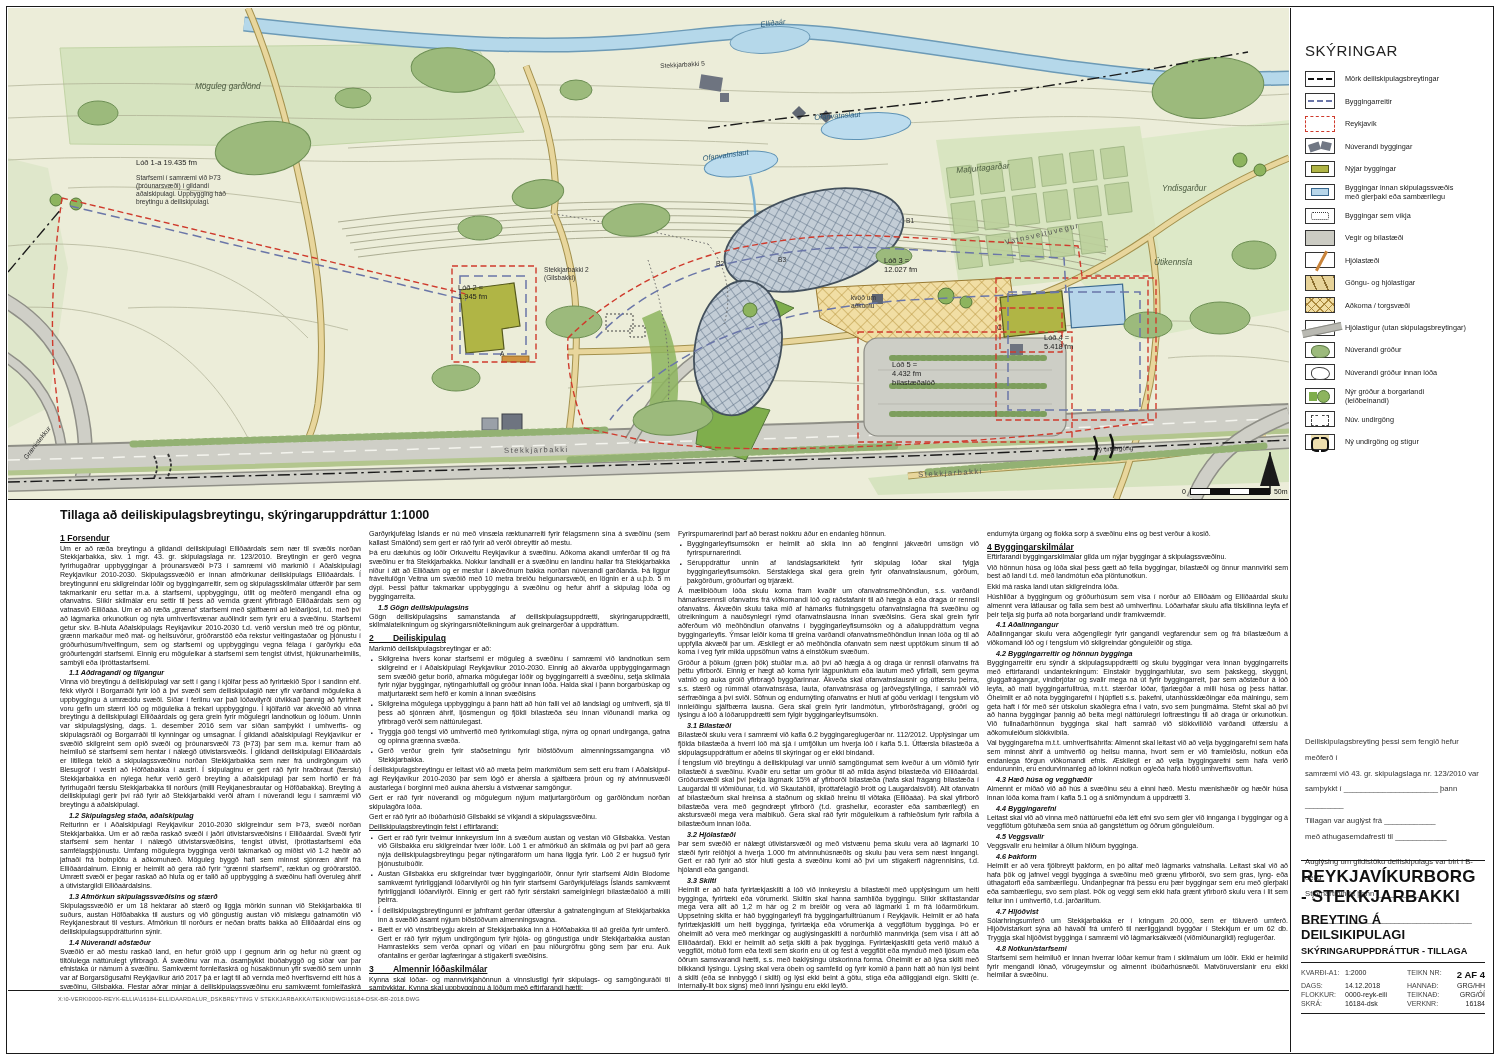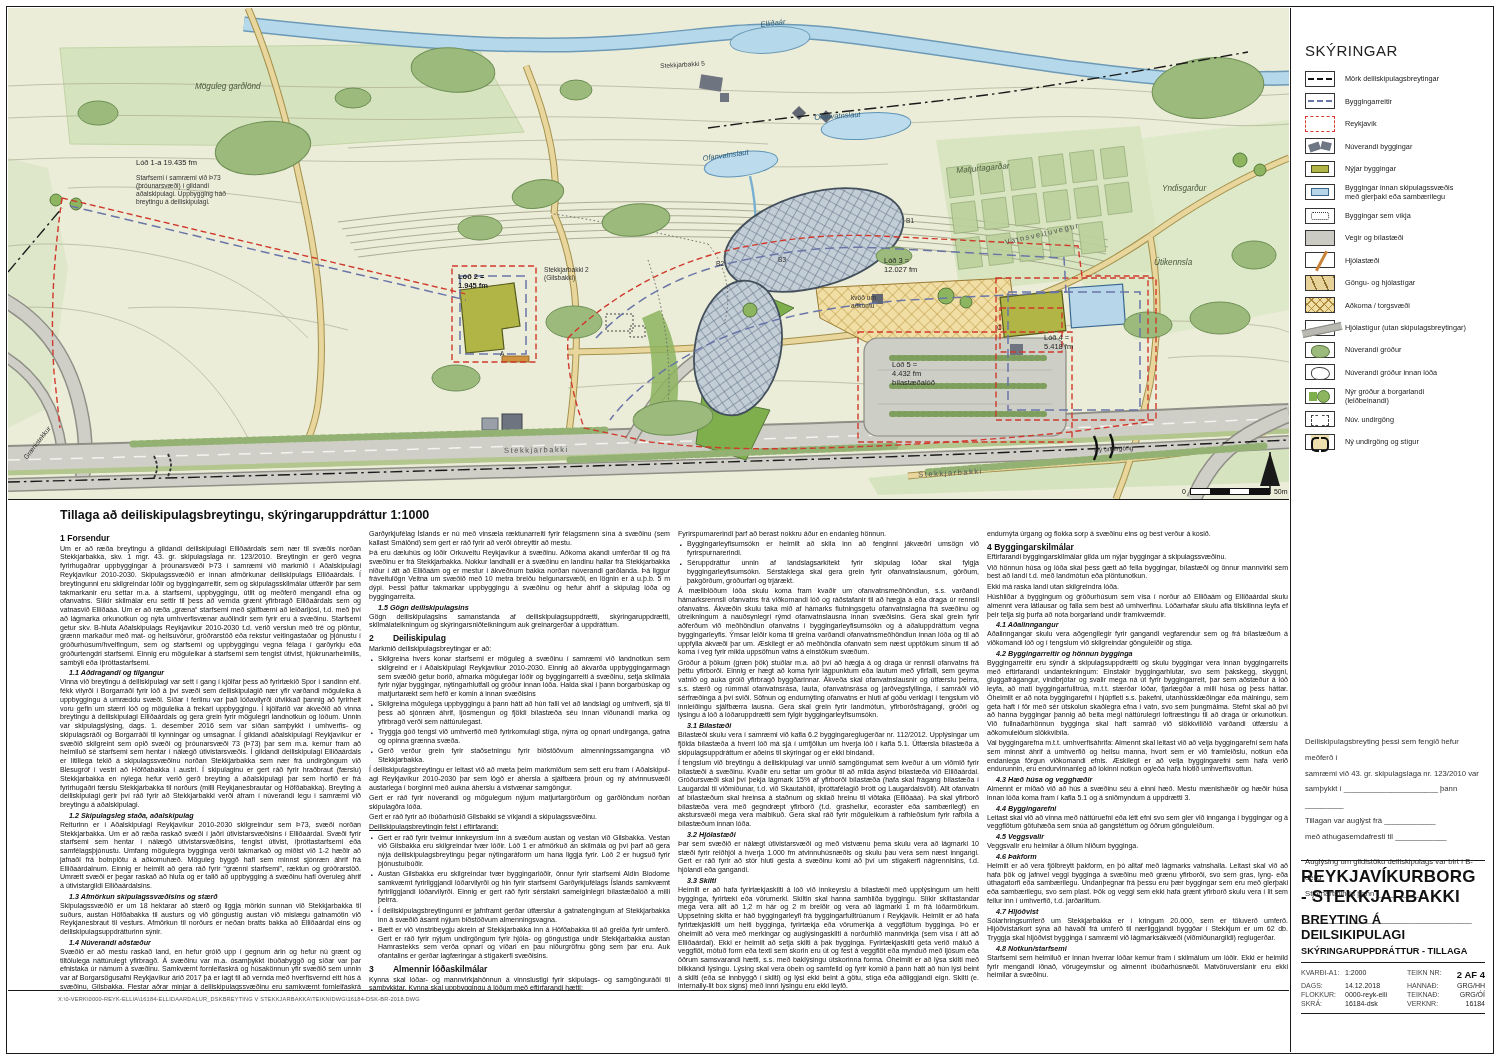--- a/index.html
+++ b/index.html
@@ -65,21 +65,21 @@
   .tb-table .big{font-size:9.5px;font-weight:bold;color:#111;text-align:right;}
   .tb-table .r{text-align:right;}
   .logo{display:flex;align-items:flex-end;gap:2px;margin-top:14px;}
   .logo-text{font-size:25px;font-weight:bold;color:#45ae49;letter-spacing:.5px;transform:scaleY(1.05);}
 
   
   .text-area{position:absolute;left:8px;top:500px;width:1281px;height:546px;}
   .doc-title{position:absolute;left:52px;top:8px;font-size:12.5px;font-weight:bold;color:#111;}
   .doc-cols{position:absolute;left:52px;top:30px;display:flex;gap:8px;height:460px;overflow:hidden;}
   .col{width:301px;font-size:7.05px;line-height:1.245;color:#111;text-align:justify;}
-  .col .h1{font-size:8.6px;font-weight:bold;margin:3px 0 1px;white-space:pre-wrap;}
+  .col .h1{font-size:8.6px;font-weight:bold;margin:3px 0 1px;white-space:pre-wrap;text-decoration:underline;}
   .col .h2{font-weight:bold;font-style:italic;margin:2px 0 0;padding-left:9px;font-size:7.2px;}
   .col .p{margin:0 0 1.5px;}
   .col .pu{margin:0 0 1.5px;text-decoration:underline;}
   .col .bullet{display:flex;gap:5px;margin:0 0 1.5px;padding-left:2px;}
   .col .bm{flex:none;font-size:5.5px;padding-top:1.5px;}
   .footer-rule{position:absolute;left:0;top:490px;width:1281px;border-top:1.1px solid #1a1a1a;}
   .file-path{position:absolute;left:50px;top:496px;font-size:5.6px;color:#555;letter-spacing:.2px;}
 
   .scalebar{position:absolute;left:1182px;top:488px;display:flex;align-items:center;gap:4px;font-size:7px;color:#111;}
   .sb-bar{display:flex;width:78px;height:4.5px;border:1px solid #111;}
@@ -321,21 +321,21 @@
 aðalskipulagi. Uppbygging háð
 breytingu á deiliskipulagi.</div>
         <div class="maplabel lab-water" style="left: 694px; top: 146px; transform: rotate(-8deg);">Ofanvatnslaut</div>
         <div class="maplabel lab-water" style="left: 806px; top: 105px; transform: rotate(-4deg);">Ofanvatnslaut</div>
         <div class="maplabel lab-area" style="left: 948px; top: 158px; transform: rotate(-5deg);">Matjurtagarðar</div>
         <div class="maplabel lab-area" style="left: 1154px; top: 176px;">Yndisgarður</div>
         <div class="maplabel lab-area" style="left: 1146px; top: 250px;">Útikennsla</div>
         <div class="maplabel lab-road" style="left: 996px; top: 230px; transform: rotate(-13deg);">Vatnsveituvegur</div>
         <div class="maplabel lab-small" style="left: 536px; top: 258px;">Stekkjarbakki 2
 (Gilsbakki)</div>
-        <div class="maplabel lab-lot" style="left: 450px; top: 264px; font-weight: bold;">Lóð 2 =
+        <div class="maplabel lab-lot" style="left: 450px; top: 275px;">Lóð 2 =
 1.945 fm</div>
         <div class="maplabel lab-small" style="left: 492px; top: 342px;">A</div>
         <div class="maplabel lab-small" style="left: 708px; top: 252px;">B2</div>
         <div class="maplabel lab-small" style="left: 770px; top: 248px;">B3</div>
         <div class="maplabel lab-small" style="left: 898px; top: 209px;">B1</div>
         <div class="maplabel lab-lot" style="left: 876px; top: 248px;">Lóð 3 =
 12.027 fm</div>
         <div class="maplabel lab-small" style="left: 843px; top: 286px;">kvöð um
 aðkomu</div>
         <div class="maplabel lab-lot" style="left: 884px; top: 352px;">Lóð 5 =

